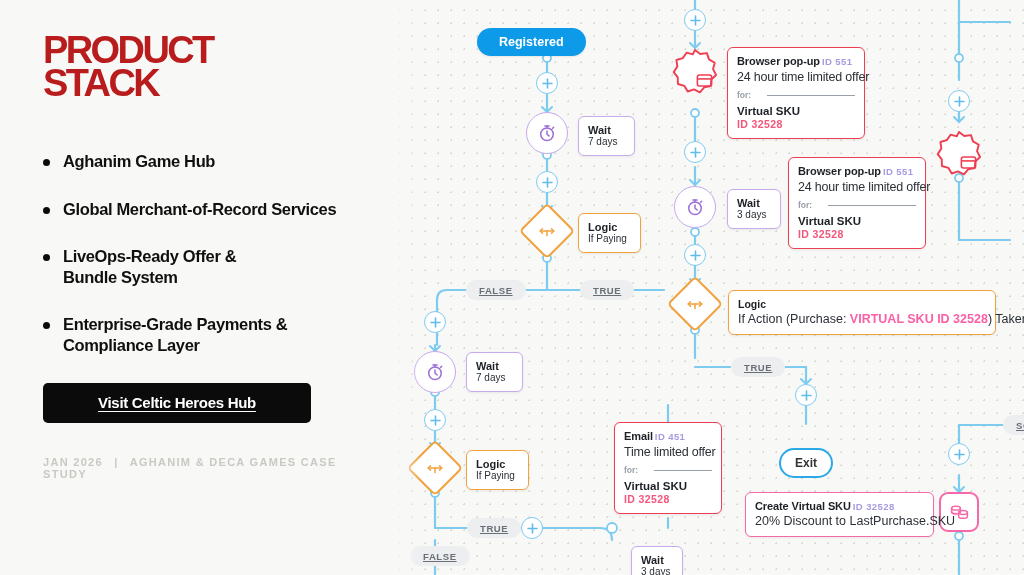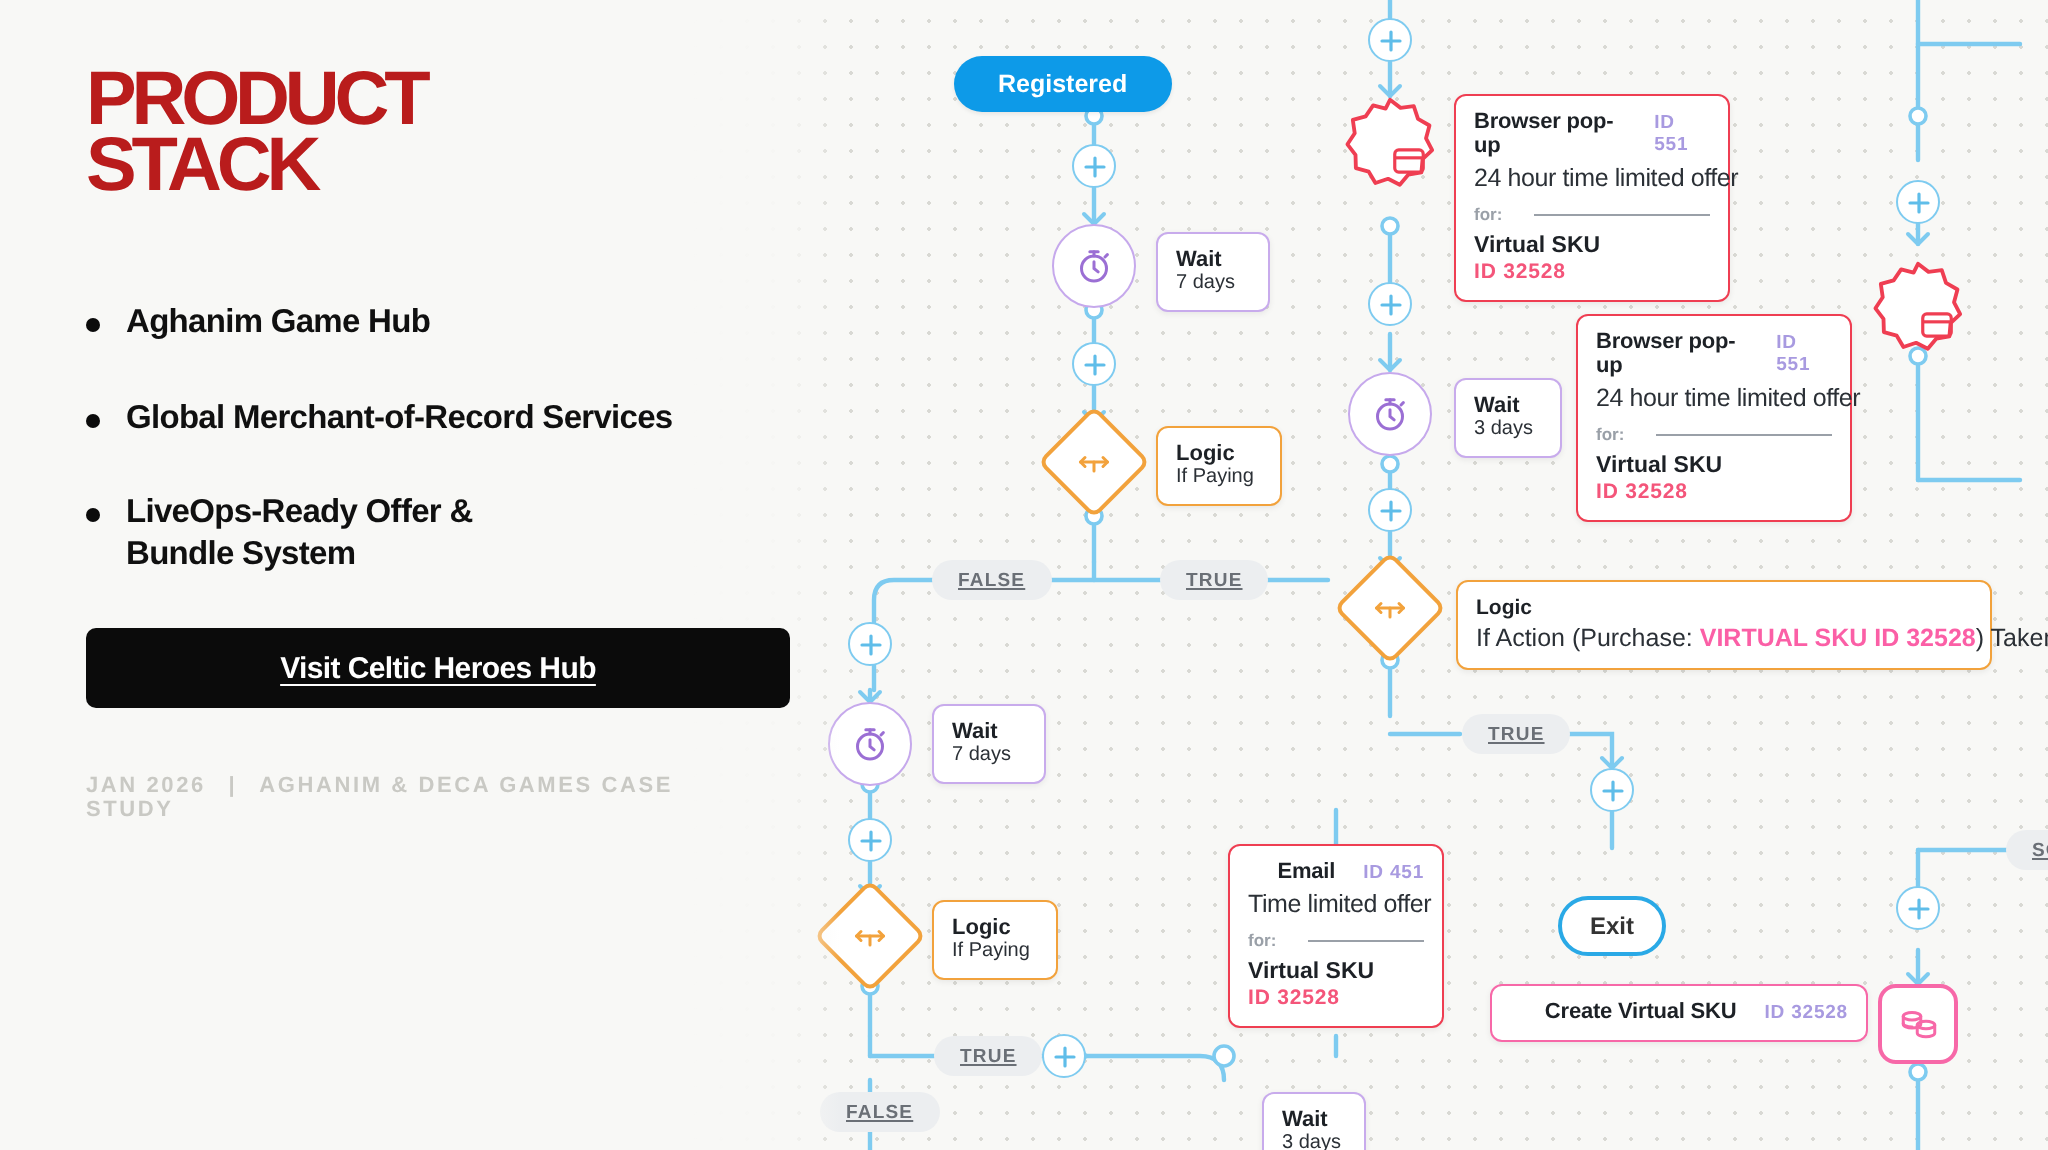--- a/index.html
+++ b/index.html
@@ -47,21 +47,21 @@
     width: 7px; height: 7px; border-radius: 50%;
     background: #0b0b0b; margin-top: 8px; flex: 0 0 auto;
   }
   .btext {
     font-size: 16.5px; font-weight: 700; color: #101010;
     letter-spacing: -0.35px; line-height: 1.25;
   }
 
   .cta {
     margin-top: 14px;
-    width: 352px; height: 40px;
+    width: 268px; height: 40px;
     background: #0b0b0b; border-radius: 5px;
     display: flex; align-items: center; justify-content: center;
     cursor: pointer; border: none;
   }
   .cta-label {
     color: #ffffff; font-size: 15px; font-weight: 700;
     letter-spacing: -0.3px; text-decoration: underline;
     text-underline-offset: 3px;
   }
 
@@ -140,21 +140,21 @@
   
   .card {
     background:#fff; border-radius: 6px; padding: 7px 9px 8px 9px;
     box-shadow: 0 1px 3px rgba(0,0,0,.07);
   }
   .card-purple { border: 1.6px solid #c8abec; }
   .card-orange { border: 1.6px solid #f2a23c; }
   .card-red    { border: 1.8px solid #ef3e52; }
   .card-pink   { border: 1.8px solid #f768a8; }
 
-  .c-row { display:flex; align-items:baseline; justify-content:flex-end; gap:14px; }
+  .c-row { display:flex; align-items:baseline; justify-content:flex-start; gap:2px; }
   .c-title { font-size: 11px; font-weight: 700; color:#1d2126; letter-spacing:-0.1px; }
   .c-id    { font-size: 9.5px; font-weight: 700; color:#a89ae0; letter-spacing:.4px; }
   .c-desc  { font-size: 12.5px; color:#2b3036; margin-top: 3px; letter-spacing:-0.2px; white-space: nowrap;}
   .c-for   { display:flex; align-items:center; gap:16px; margin: 6px 0 5px 0; }
   .c-for-label { font-size: 8.5px; color:#9aa0a8; font-weight:600; }
   .c-for-line { flex:1; height:1px; background:#9aa0a8; }
   .c-sku   { font-size: 11.5px; font-weight:700; color:#1d2126; }
   .c-skuid { font-size: 10.5px; font-weight:700; color:#f4557a; letter-spacing:.4px; margin-top:1px; }
 
   .c-line1 { font-size: 10.5px; font-weight:700; color:#1d2126; }
@@ -534,20 +534,21 @@
           <ellipse cx="16" cy="12" rx="5" ry="2.2"></ellipse>
           <path d="M11 12 V16.5 C11 17.7 13.2 18.7 16 18.7 C18.8 18.7 21 17.7 21 16.5 V12"></path>
         </svg>
       </div>
     </div>
     <div class="node card card-pink" style="left:745px; top:492px; width:189px;">
       <div class="c-row">
         <span class="c-title">Create Virtual SKU</span>
         <span class="c-id">ID 32528</span>
       </div>
+      <div class="c-line2">20% Discount to LastPurchase.SKU</div>
     </div>
 
   </div>
 
   <div class="left">
     <div class="left-veil"></div>
     <div class="left-inner">
       <h1 class="title">
         <span>PRODUCT</span>
         <span>STACK</span>
@@ -560,20 +561,25 @@
         </div>
         <div class="bullet">
           <span class="dot"></span>
           <span class="btext">Global Merchant-of-Record Services</span>
         </div>
         <div class="bullet">
           <span class="dot"></span>
           <span class="btext" style="white-space:pre-line;">LiveOps-Ready Offer &amp;
 Bundle System</span>
         </div>
+        <div class="bullet">
+          <span class="dot"></span>
+          <span class="btext" style="white-space:pre-line;">Enterprise-Grade Payments &amp;
+Compliance Layer</span>
+        </div>
       </div>
 
       <button class="cta">
         <span class="cta-label">Visit Celtic Heroes Hub</span>
       </button>
 
       <div class="footer">
         <span>JAN 2026</span>
         <span class="sep">|</span>
         <span>AGHANIM &amp; DECA GAMES CASE STUDY</span>

